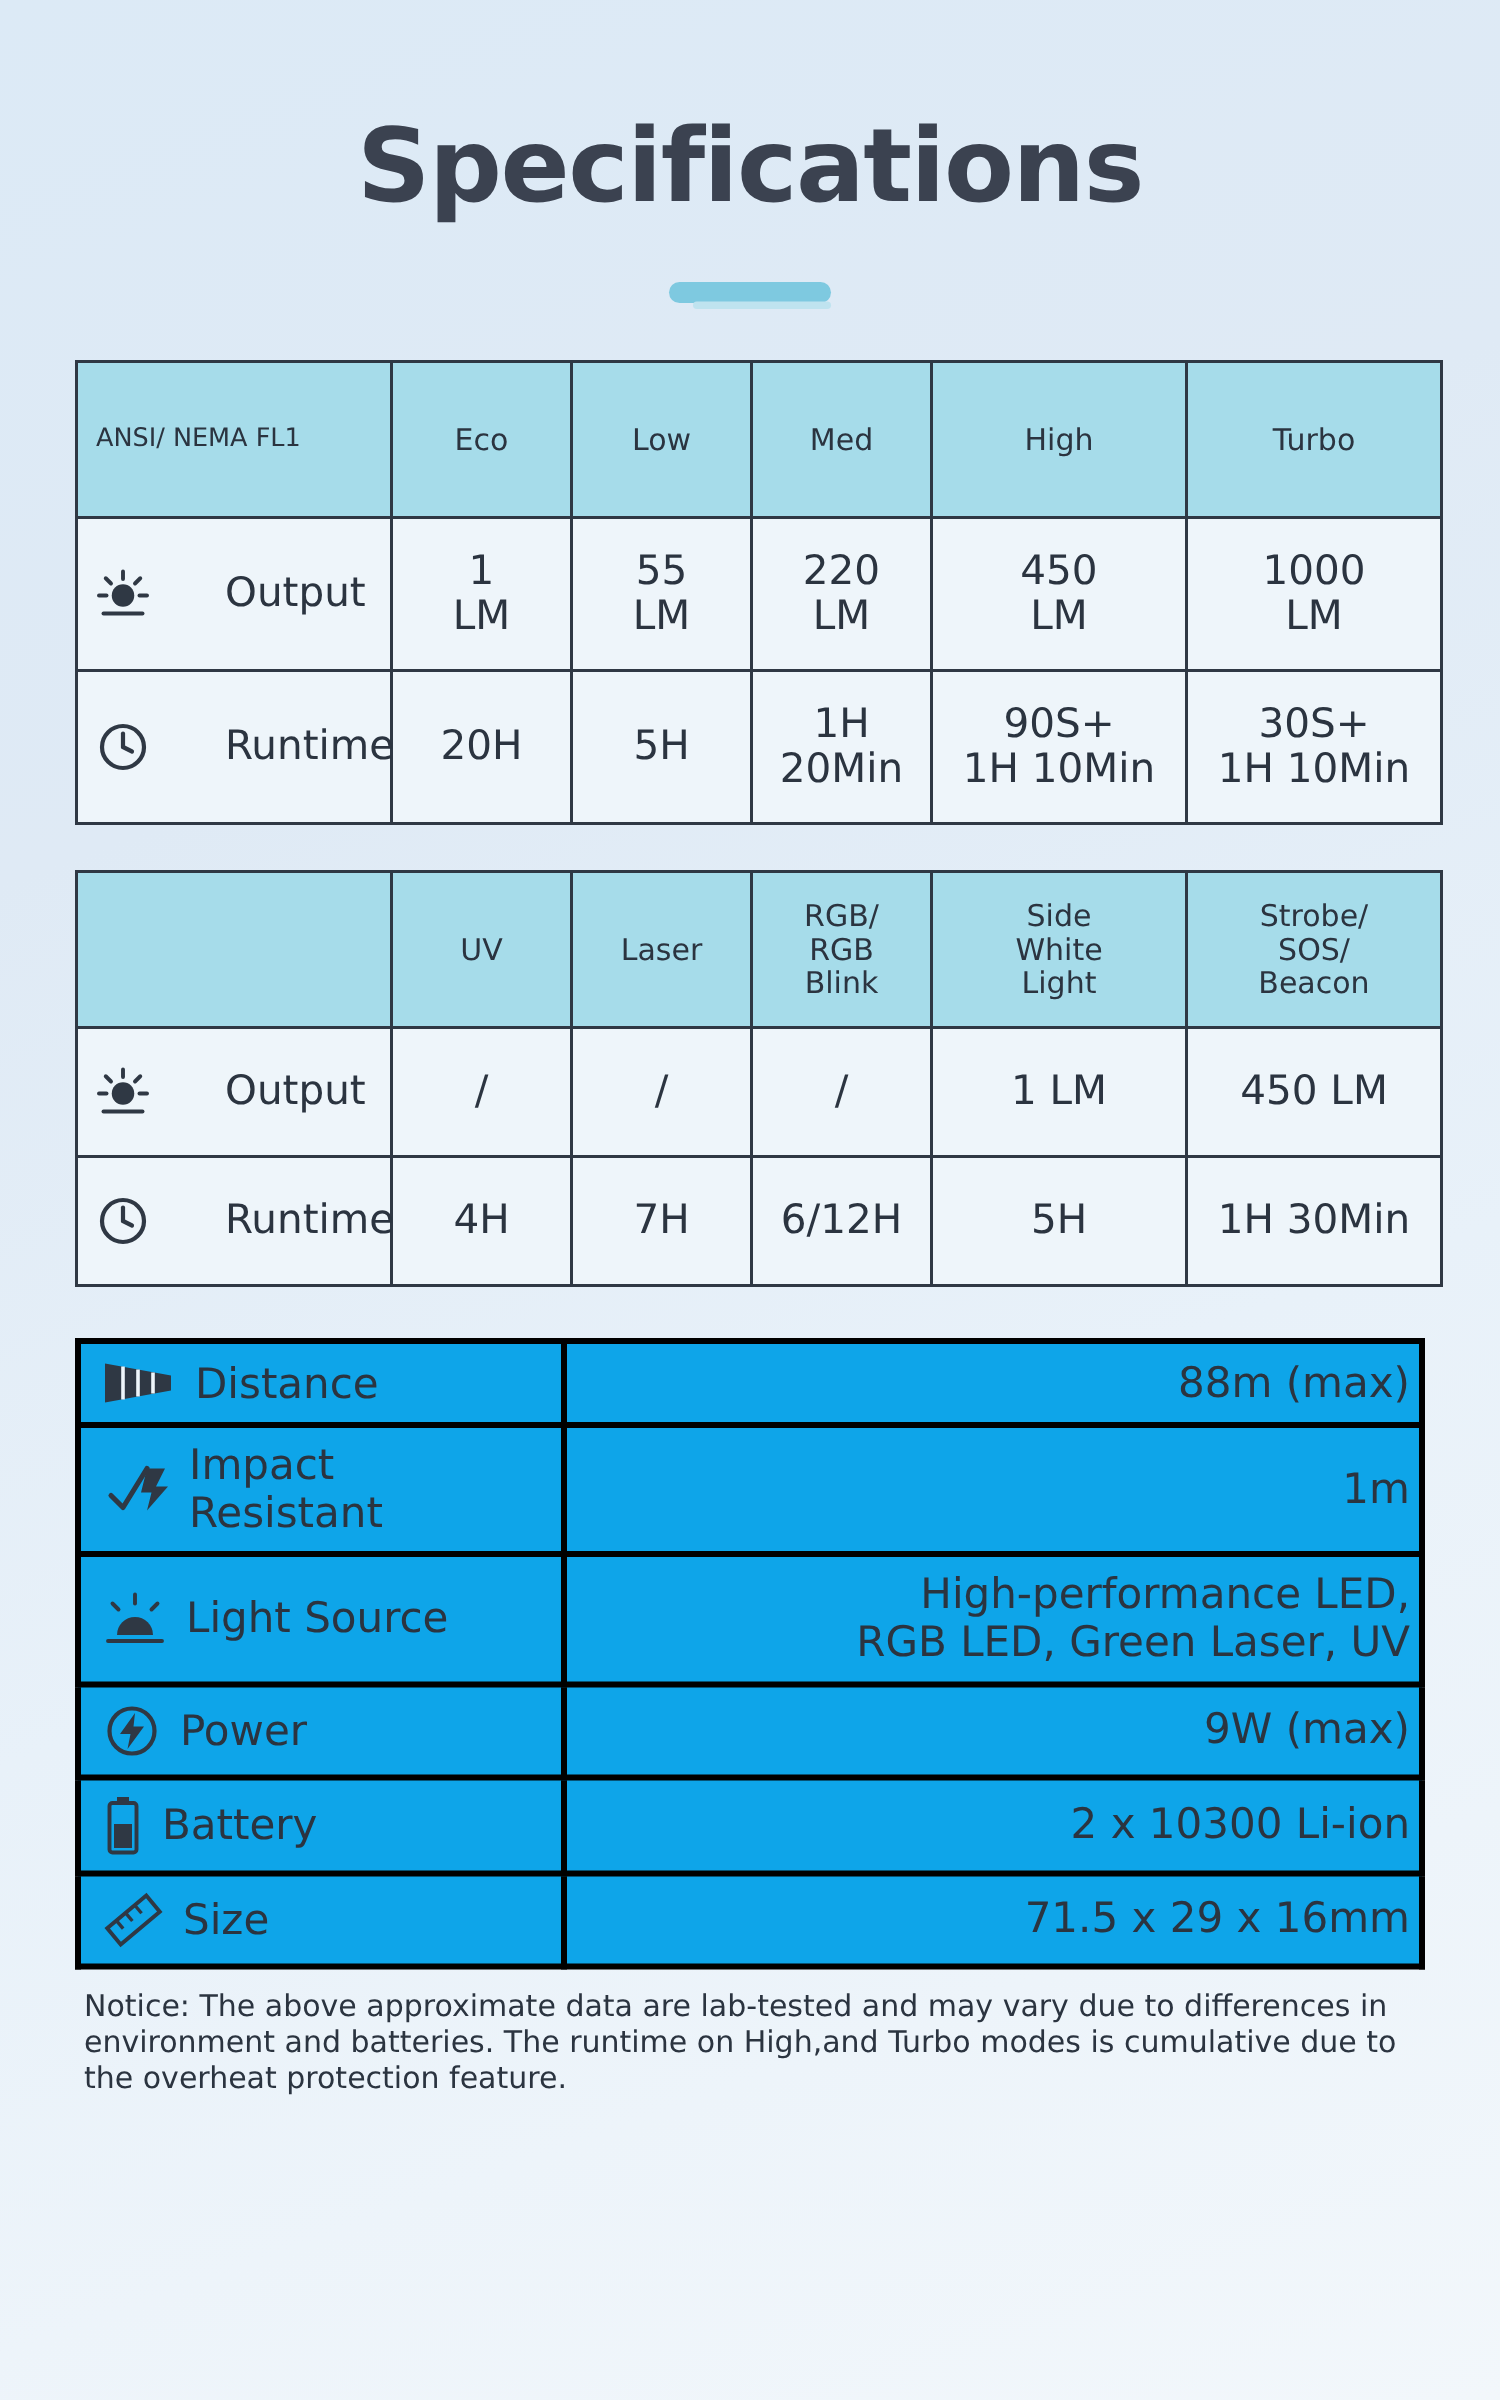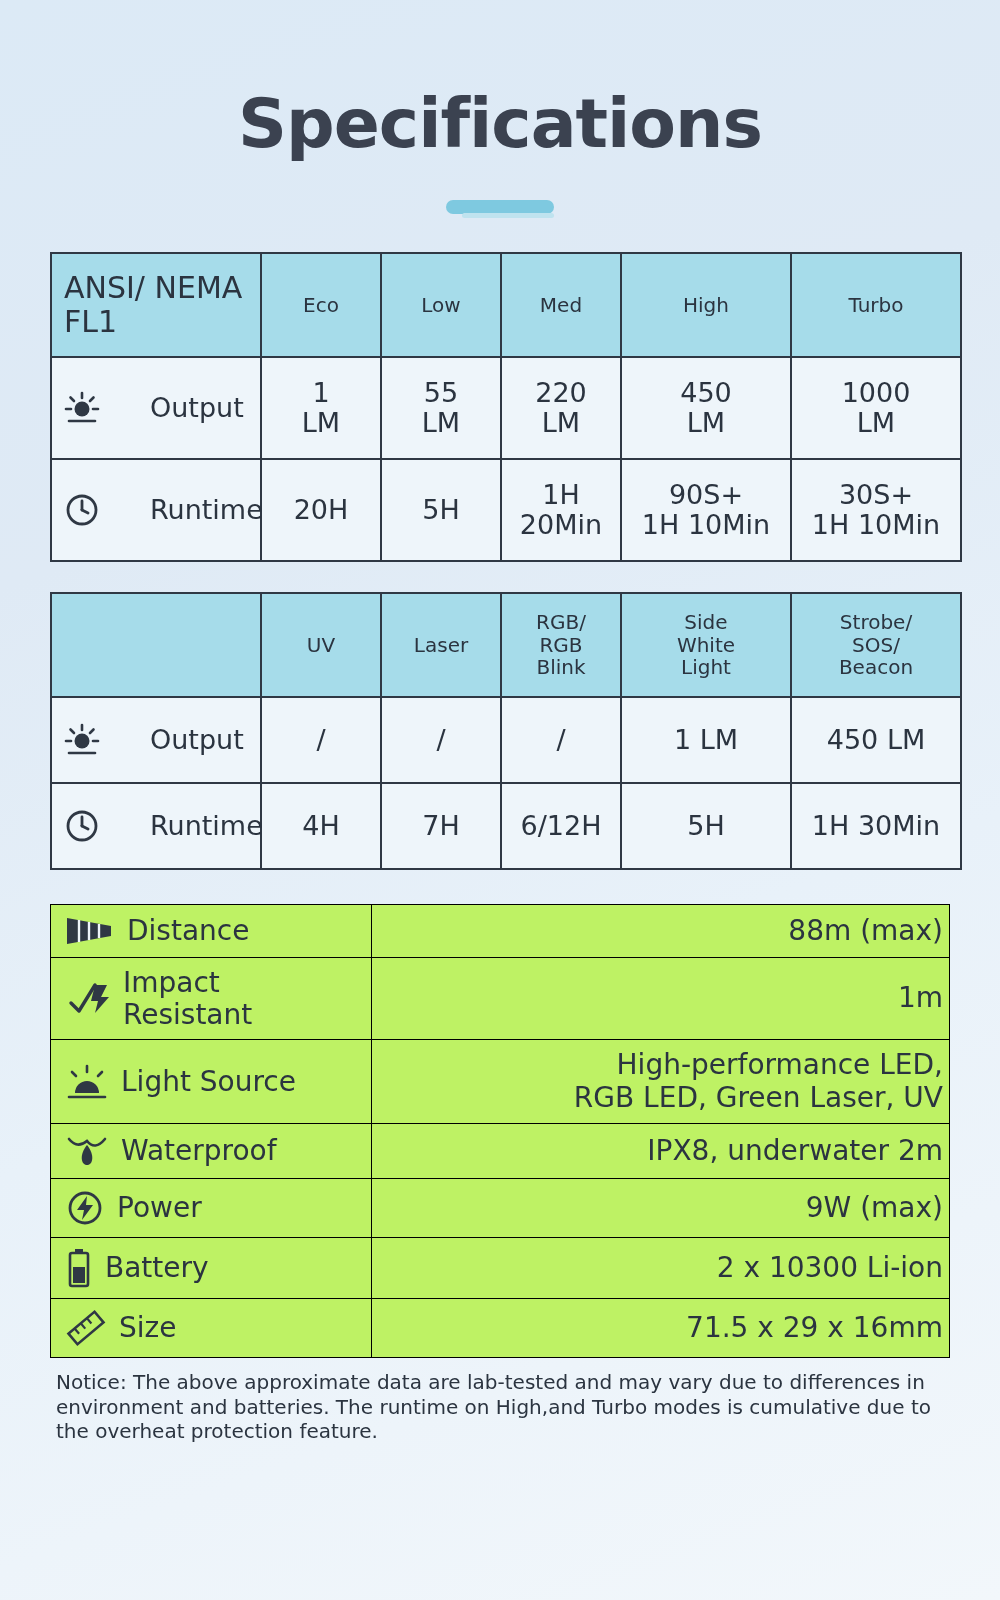--- a/index.html
+++ b/index.html
@@ -12,21 +12,21 @@
     font-family: "DejaVu Sans", sans-serif;
     background: linear-gradient(160deg, #dceaf6 0%, #dfeaf5 30%, #e8f1f9 60%, #f2f7fb 100%);
     color: #2b3440;
     overflow: hidden;
   }
   .page {
     position: relative;
     width: 1000px;
     height: 1600px;
     box-sizing: border-box;
-    padding: 12px 50px;
+    padding: 0 50px;
   }
   .title {
     text-align: center;
     font-family: "DejaVu Sans", sans-serif;
     font-weight: bold;
     font-size: 68px;
     letter-spacing: -1px;
     color: #3b4250;
     margin: 0;
     padding-top: 78px;
@@ -71,21 +71,21 @@
     background: #eef5fa;
   }
   .tbl-modes .hdr {
     background: #a6dcea;
     font-size: 20px;
     height: 86px;
   }
   .tbl-modes .hdr.lbl {
     text-align: left;
     padding-left: 12px;
-    font-size: 30px;
+    font-size: 17px;
     line-height: 1.15;
   }
   .rowlabel {
     text-align: left !important;
     padding-left: 10px !important;
     font-size: 28px;
     white-space: nowrap;
   }
   .rowlabel .ic {
     display: inline-block;
@@ -102,22 +102,22 @@
   .spacer-20 { height: 30px; }
   .spacer-28 { height: 34px; }
 
   
   .tbl-spec {
     border-collapse: collapse;
     width: 100%;
     table-layout: fixed;
   }
   .tbl-spec td {
-    border: 1px solid #000000;
-    background: #bef264;
+    border: 4px solid #000000;
+    background: #0ea5e9;
     font-size: 28px;
     padding: 9px 6px;
     line-height: 1.16;
   }
   .tbl-spec td.k {
     width: 300px;
     text-align: left;
     padding-left: 14px;
     white-space: nowrap;
   }
@@ -332,32 +332,20 @@
               </g>
             </svg>
           </span><span class="txt">Light Source</span>
         </td>
         <td class="v"><span style="white-space:pre-line">High-performance LED,
 RGB LED, Green Laser, UV</span></td>
       </tr>
       <tr>
         <td class="k">
           <span class="ic">
-            <svg width="44" height="36" viewBox="0 0 44 36">
-              <path d="M4 6 q8 10 18 2" fill="none" stroke="#2f3844" stroke-width="2.6" stroke-linecap="round"></path>
-              <path d="M22 8 q8 10 18 -2" fill="none" stroke="#2f3844" stroke-width="2.6" stroke-linecap="round"></path>
-              <path d="M22 12 C14 22 16 32 22 32 C28 32 30 22 22 12 Z" fill="#2f3844"></path>
-            </svg>
-          </span><span class="txt">Waterproof</span>
-        </td>
-        <td class="v">IPX8, underwater 2m</td>
-      </tr>
-      <tr>
-        <td class="k">
-          <span class="ic">
             <svg width="40" height="40" viewBox="0 0 40 40">
               <circle cx="20" cy="20" r="15" fill="none" stroke="#2f3844" stroke-width="2.8"></circle>
               <polygon points="22,8 12,22 19,22 17,32 28,17 21,17" fill="#2f3844"></polygon>
             </svg>
           </span><span class="txt">Power</span>
         </td>
         <td class="v">9W (max)</td>
       </tr>
       <tr>
         <td class="k">

